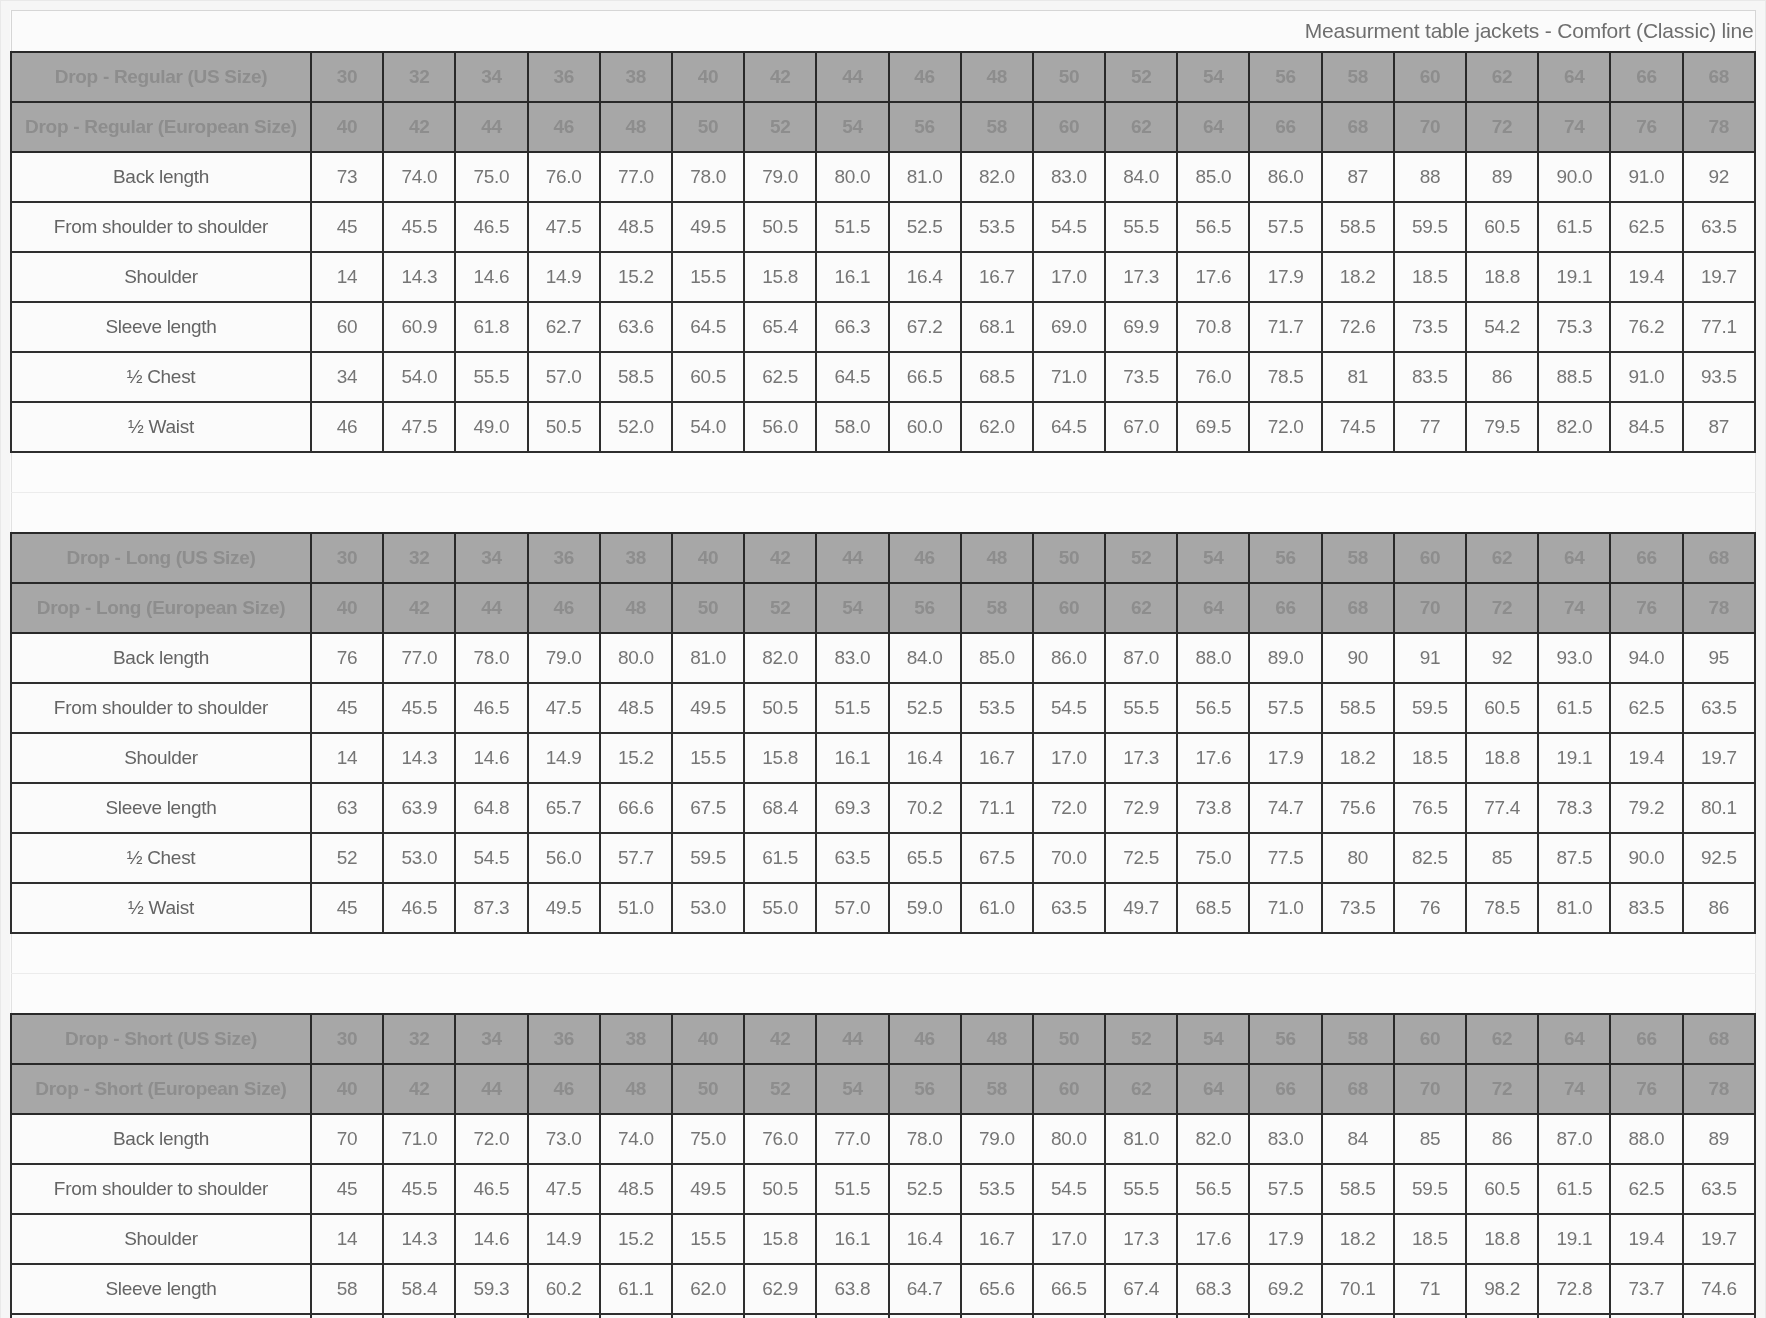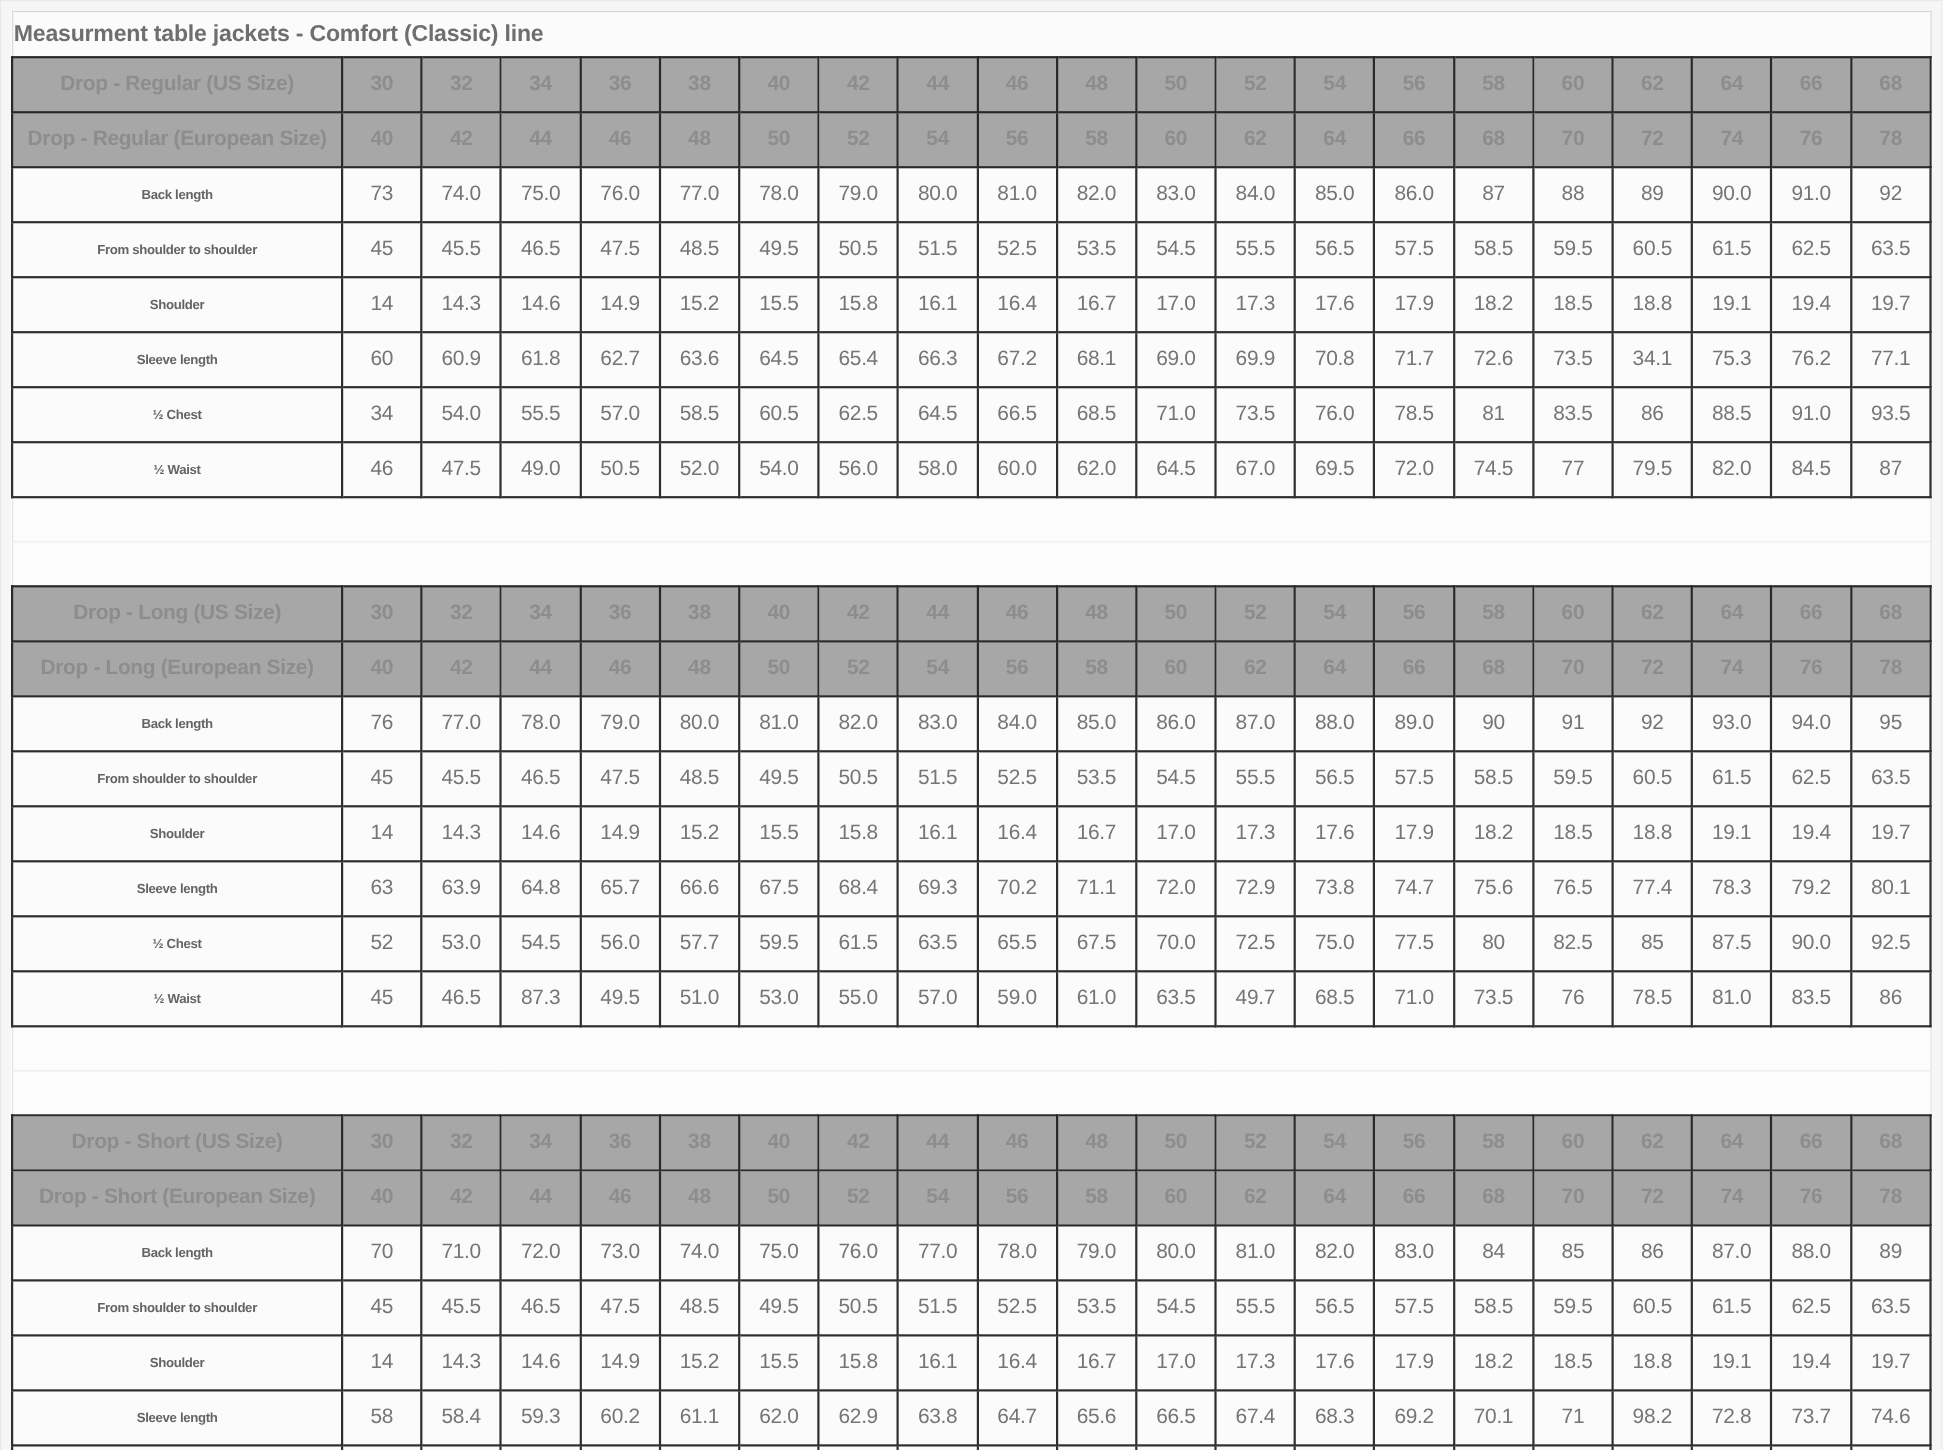--- a/index.html
+++ b/index.html
@@ -20,22 +20,22 @@
     border-collapse: collapse;
     table-layout: fixed;
     width: 1746px;
     background: #fbfbfb;
   }
   .title-cell {
     height: 38px;
     background: #fbfbfb;
     color: #6e6e6e;
     font-size: 21px;
-    font-weight: bold;
-    text-align: left;
+    font-weight: normal;
+    text-align: right;
     vertical-align: middle;
     border: 1px solid #d6d6d6;
     letter-spacing: -0.2px;
   }
   tr.size-row th {
     height: 46px;
     background: #a7a7a7;
     color: #8d8d8d;
     font-size: 19px;
     font-weight: bold;
@@ -43,22 +43,22 @@
     vertical-align: middle;
     border: 2px solid #292929;
     white-space: nowrap;
     overflow: hidden;
     letter-spacing: -0.3px;
   }
   tr.data-row th.row-label {
     height: 46px;
     background: #fbfbfb;
     color: #646464;
-    font-size: 12px;
-    font-weight: bold;
+    font-size: 19px;
+    font-weight: normal;
     text-align: center;
     vertical-align: middle;
     border: 2px solid #2e2e2e;
     white-space: nowrap;
     overflow: hidden;
     letter-spacing: -0.3px;
   }
   tr.data-row td {
     height: 46px;
     background: #fbfbfb;
@@ -240,21 +240,21 @@
           <td>65.4</td>
           <td>66.3</td>
           <td>67.2</td>
           <td>68.1</td>
           <td>69.0</td>
           <td>69.9</td>
           <td>70.8</td>
           <td>71.7</td>
           <td>72.6</td>
           <td>73.5</td>
-          <td>34.1</td>
+          <td>54.2</td>
           <td>75.3</td>
           <td>76.2</td>
           <td>77.1</td>
         </tr>
         <tr class="data-row">
           <th class="row-label">½ Chest</th>
           <td>34</td>
           <td>54.0</td>
           <td>55.5</td>
           <td>57.0</td>

